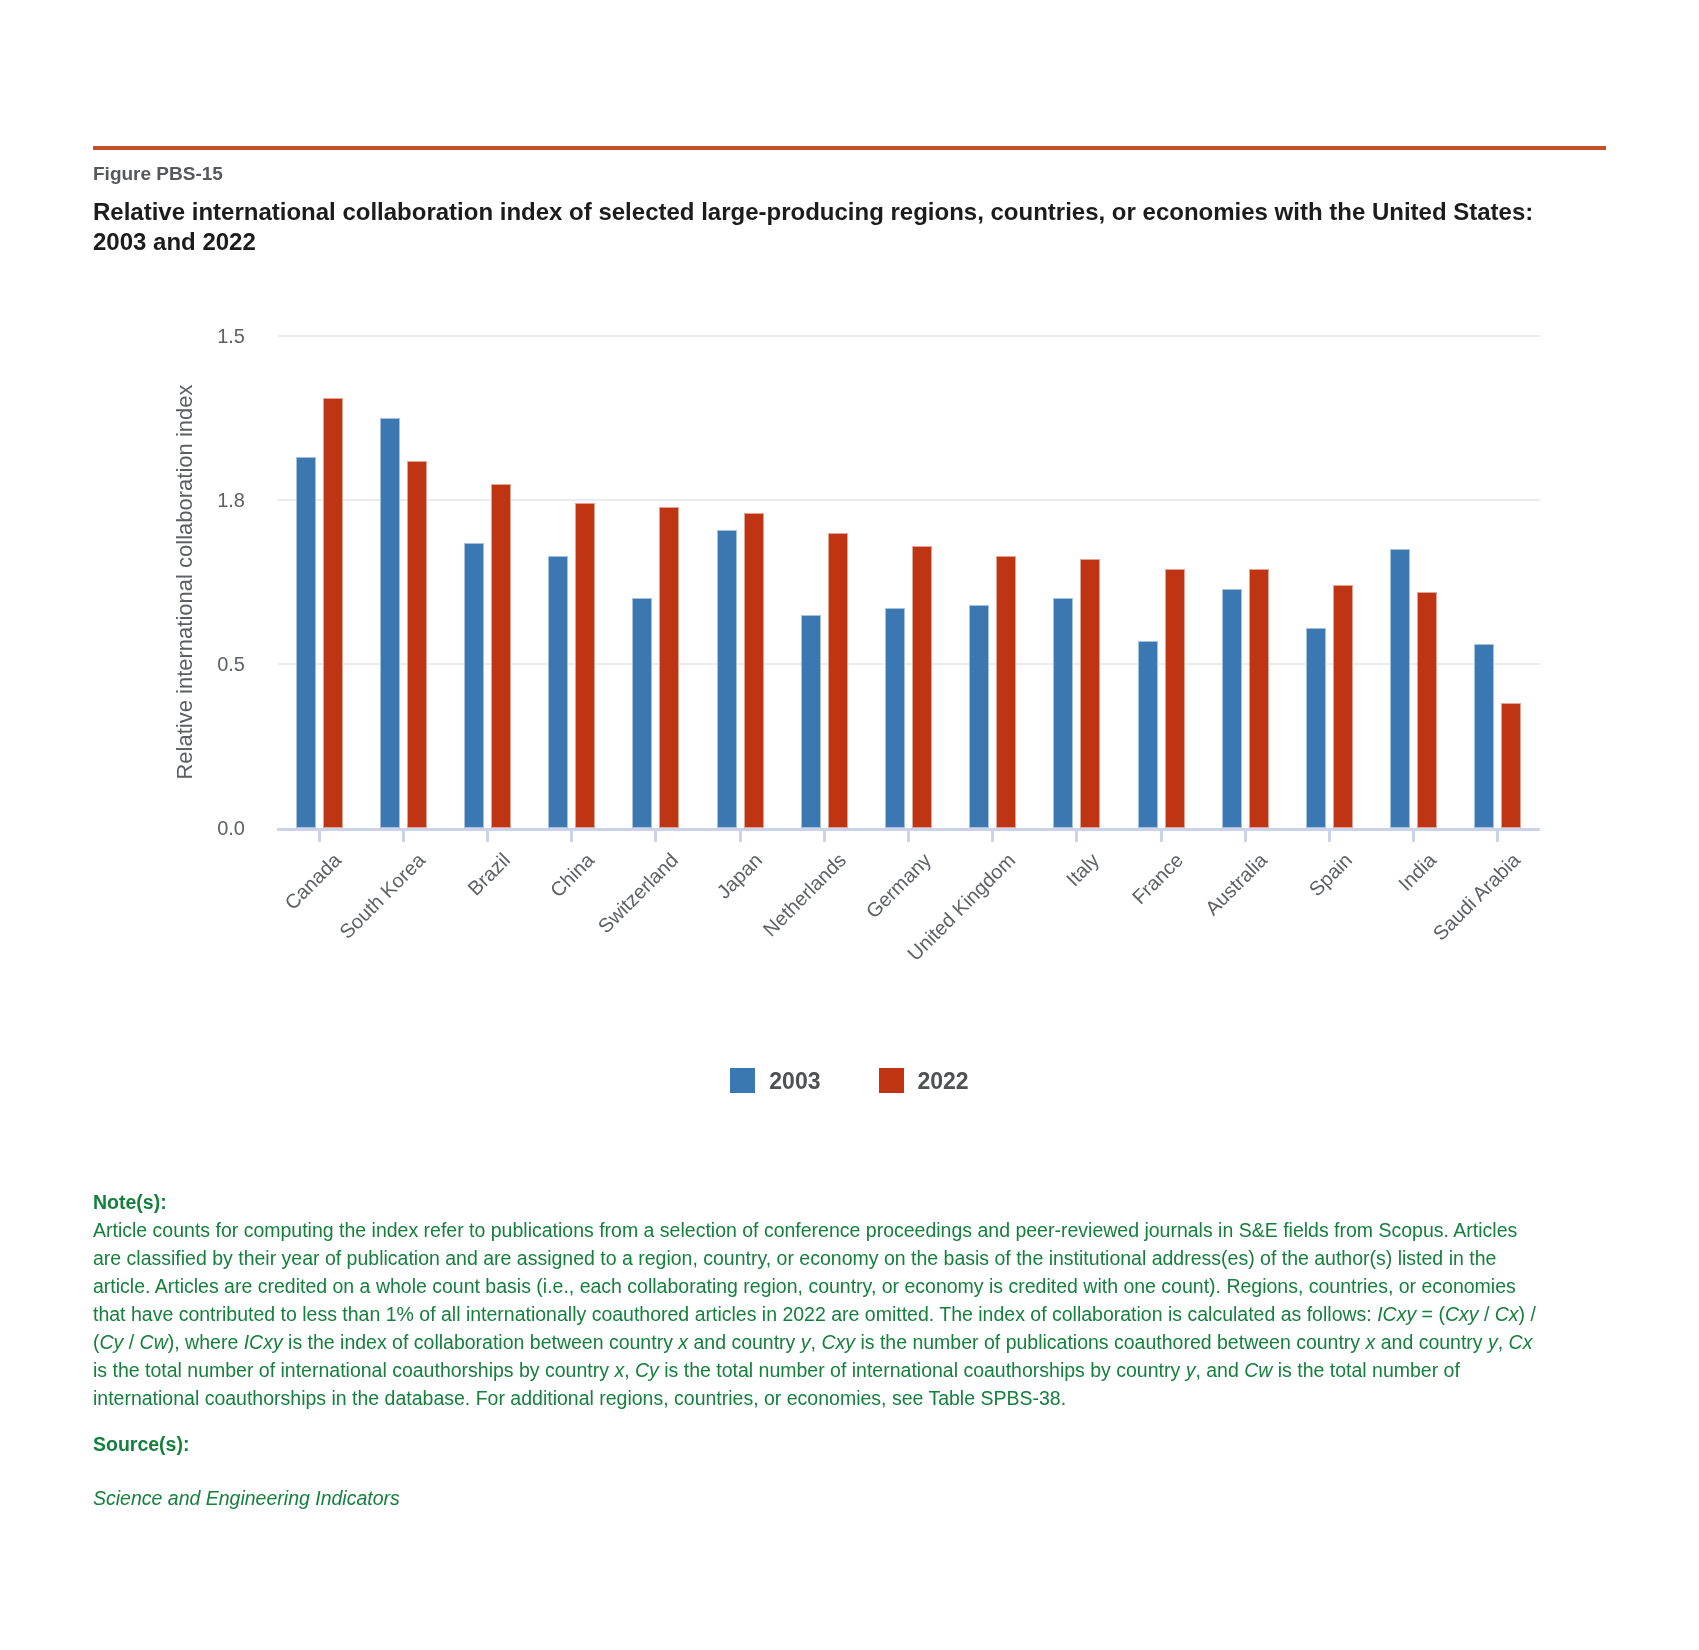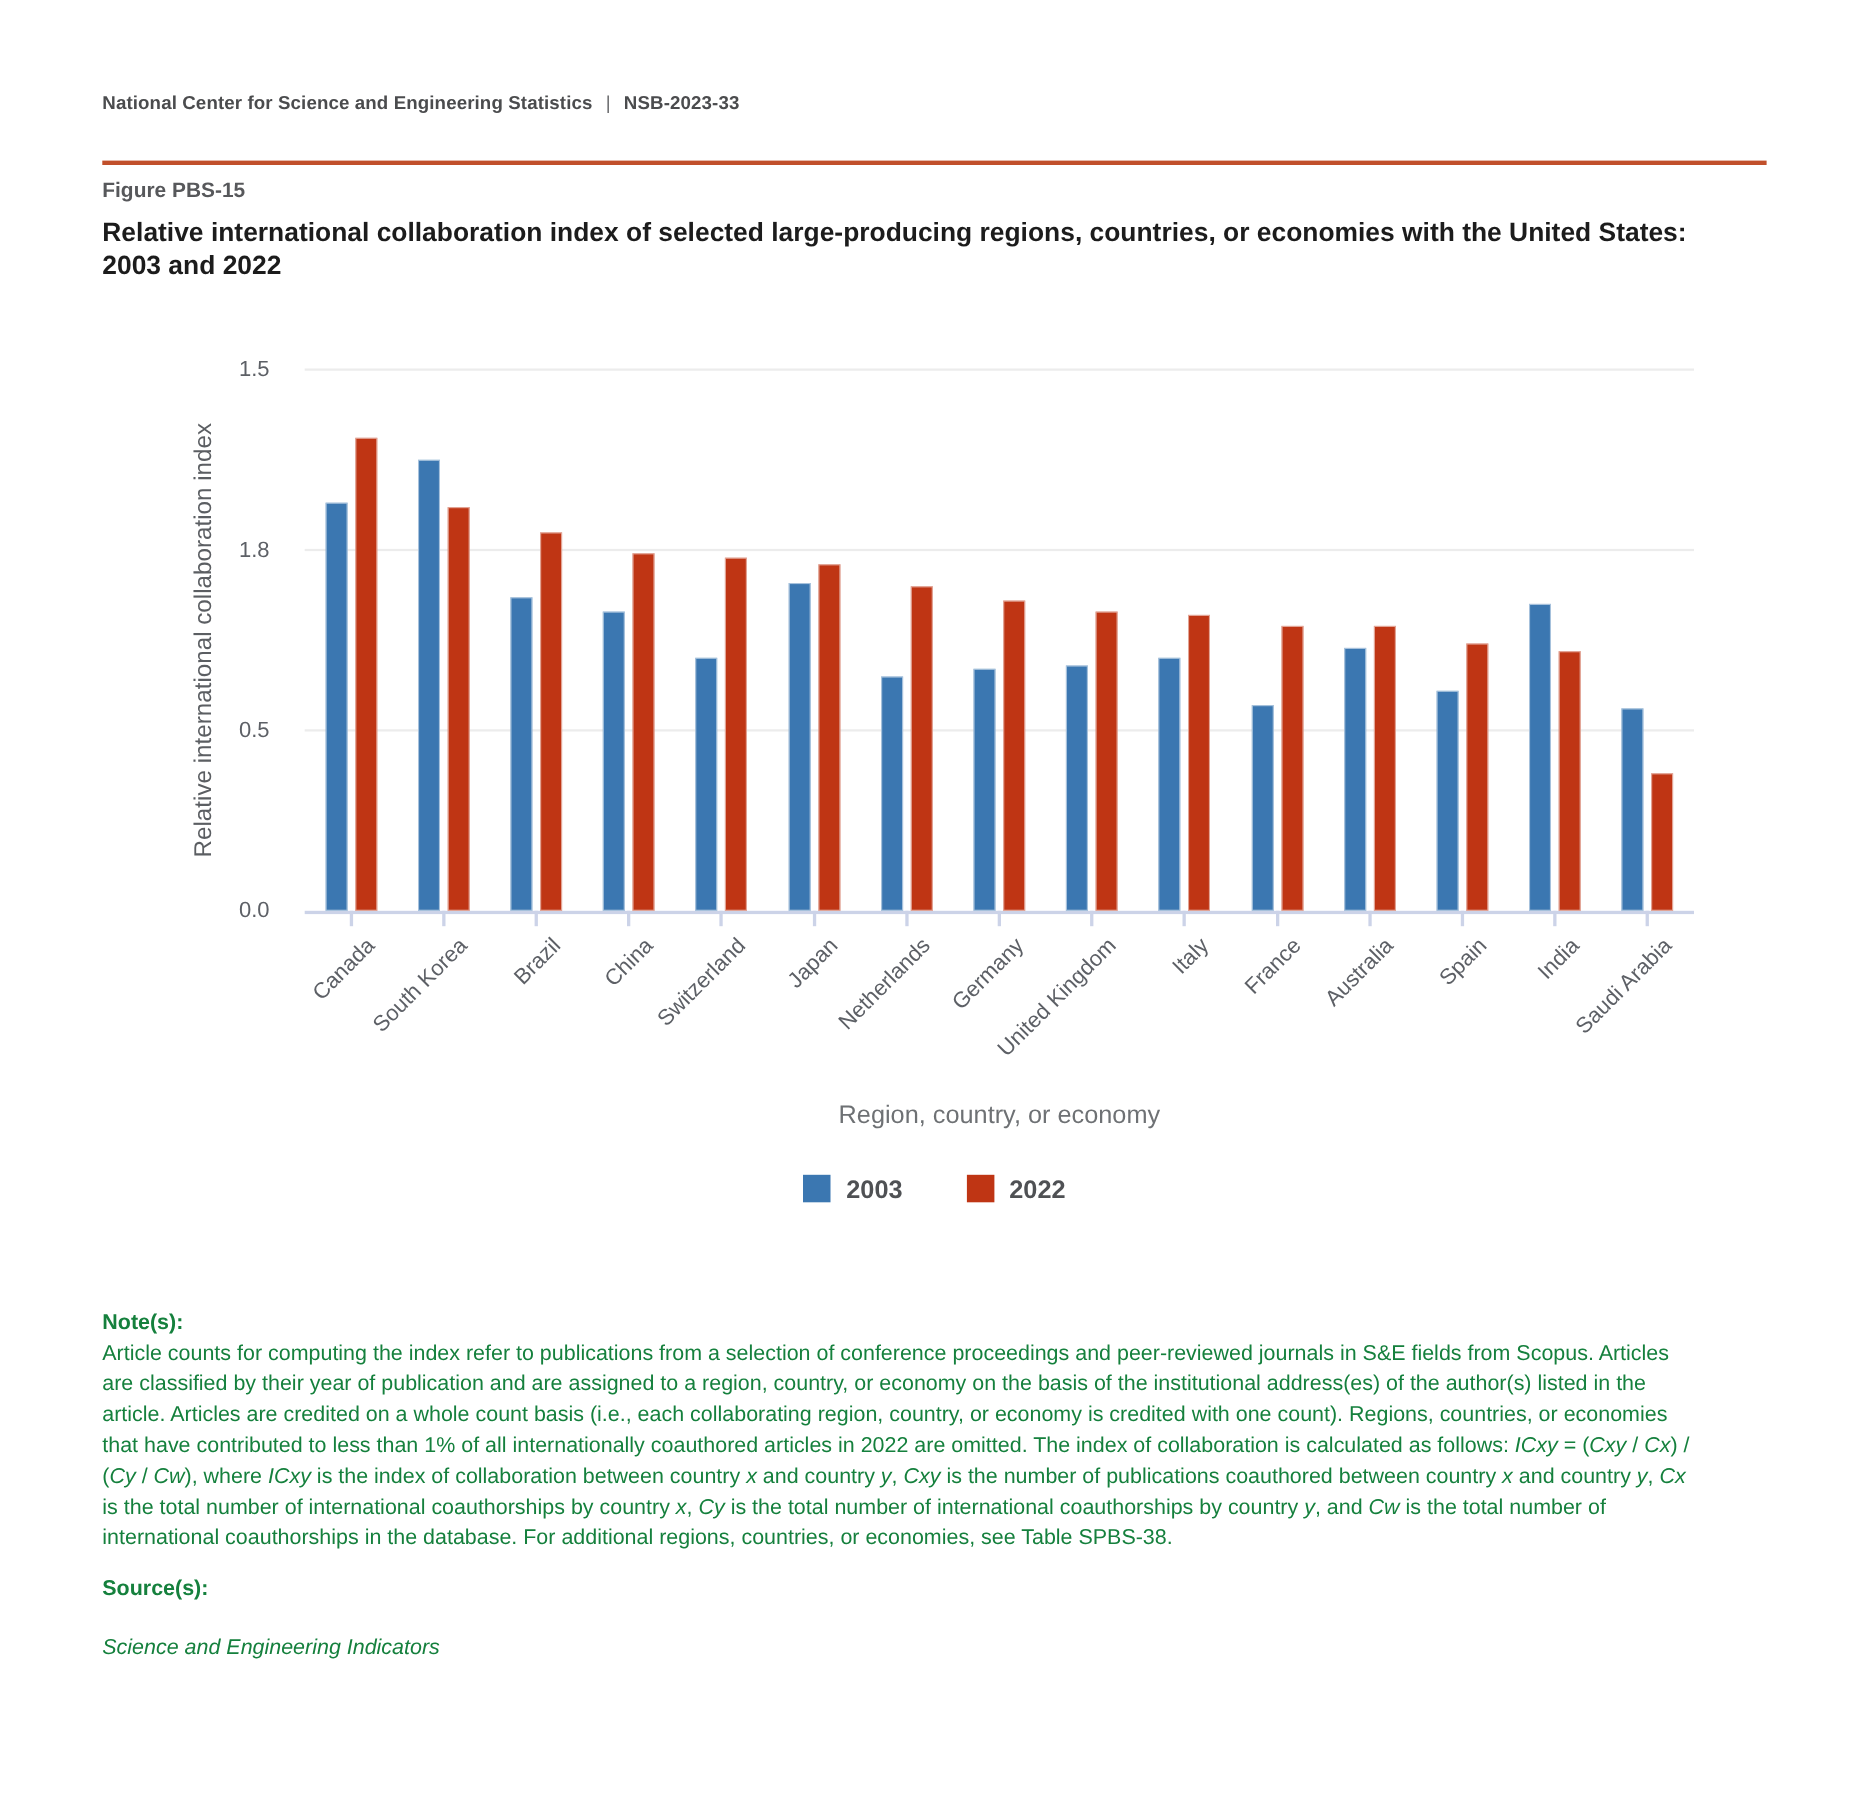--- a/index.html
+++ b/index.html
@@ -36,23 +36,20 @@
   .notes .h{font-weight:700;}
   .notes p{margin:0;}
   .notes .gap{margin-top:18px;}
   .notes .pub{margin-top:26px;font-style:italic;}
 </style>
 </head>
 <body>
 
 <div id="page">
 
-  <div class="header">
-    <span>National Center for Science and Engineering Statistics</span><span class="sep">|</span><span>NSB-2023-33</span>
-  </div>
 
   <div class="rule"></div>
 
   <div class="fig-label">Figure PBS-15</div>
   <div class="fig-title">Relative international collaboration index of selected large-producing regions, countries, or economies with the United States: 2003 and 2022</div>
 
   <div id="ylab">Relative international collaboration index</div>
   <div id="plot">
       <div class="ytick-label" style="top: 478px;">0.0</div>
       <div class="gridline" style="top: 327px;"></div>
@@ -115,21 +112,20 @@
       <div class="xcat" style="left: 832.5px; top: 512px;">Spain</div>
       <div class="bar" title="India 2003: 0.85" style="left: 1113.2px; height: 278.8px; background: rgb(59, 119, 177);"></div>
       <div class="bar" title="India 2022: 0.72" style="left: 1140.2px; height: 236.16px; background: rgb(191, 53, 20);"></div>
       <div class="xtick" style="left: 1135.2px;"></div>
       <div class="xcat" style="left: 916.7px; top: 512px;">India</div>
       <div class="bar" title="Saudi Arabia 2003: 0.56" style="left: 1197.4px; height: 183.68px; background: rgb(59, 119, 177);"></div>
       <div class="bar" title="Saudi Arabia 2022: 0.38" style="left: 1224.4px; height: 124.64px; background: rgb(191, 53, 20);"></div>
       <div class="xtick" style="left: 1219.4px;"></div>
       <div class="xcat" style="left: 1000.9px; top: 512px;">Saudi Arabia</div>
     </div>
-  <div id="xlab">Region, country, or economy</div>
   <div id="legend">
       <div class="leg-item">
         <span class="leg-swatch" style="background: rgb(59, 119, 177);"></span>
         <span class="leg-label">2003</span>
       </div>
       <div class="leg-item">
         <span class="leg-swatch" style="background: rgb(191, 53, 20);"></span>
         <span class="leg-label">2022</span>
       </div>
     </div>

